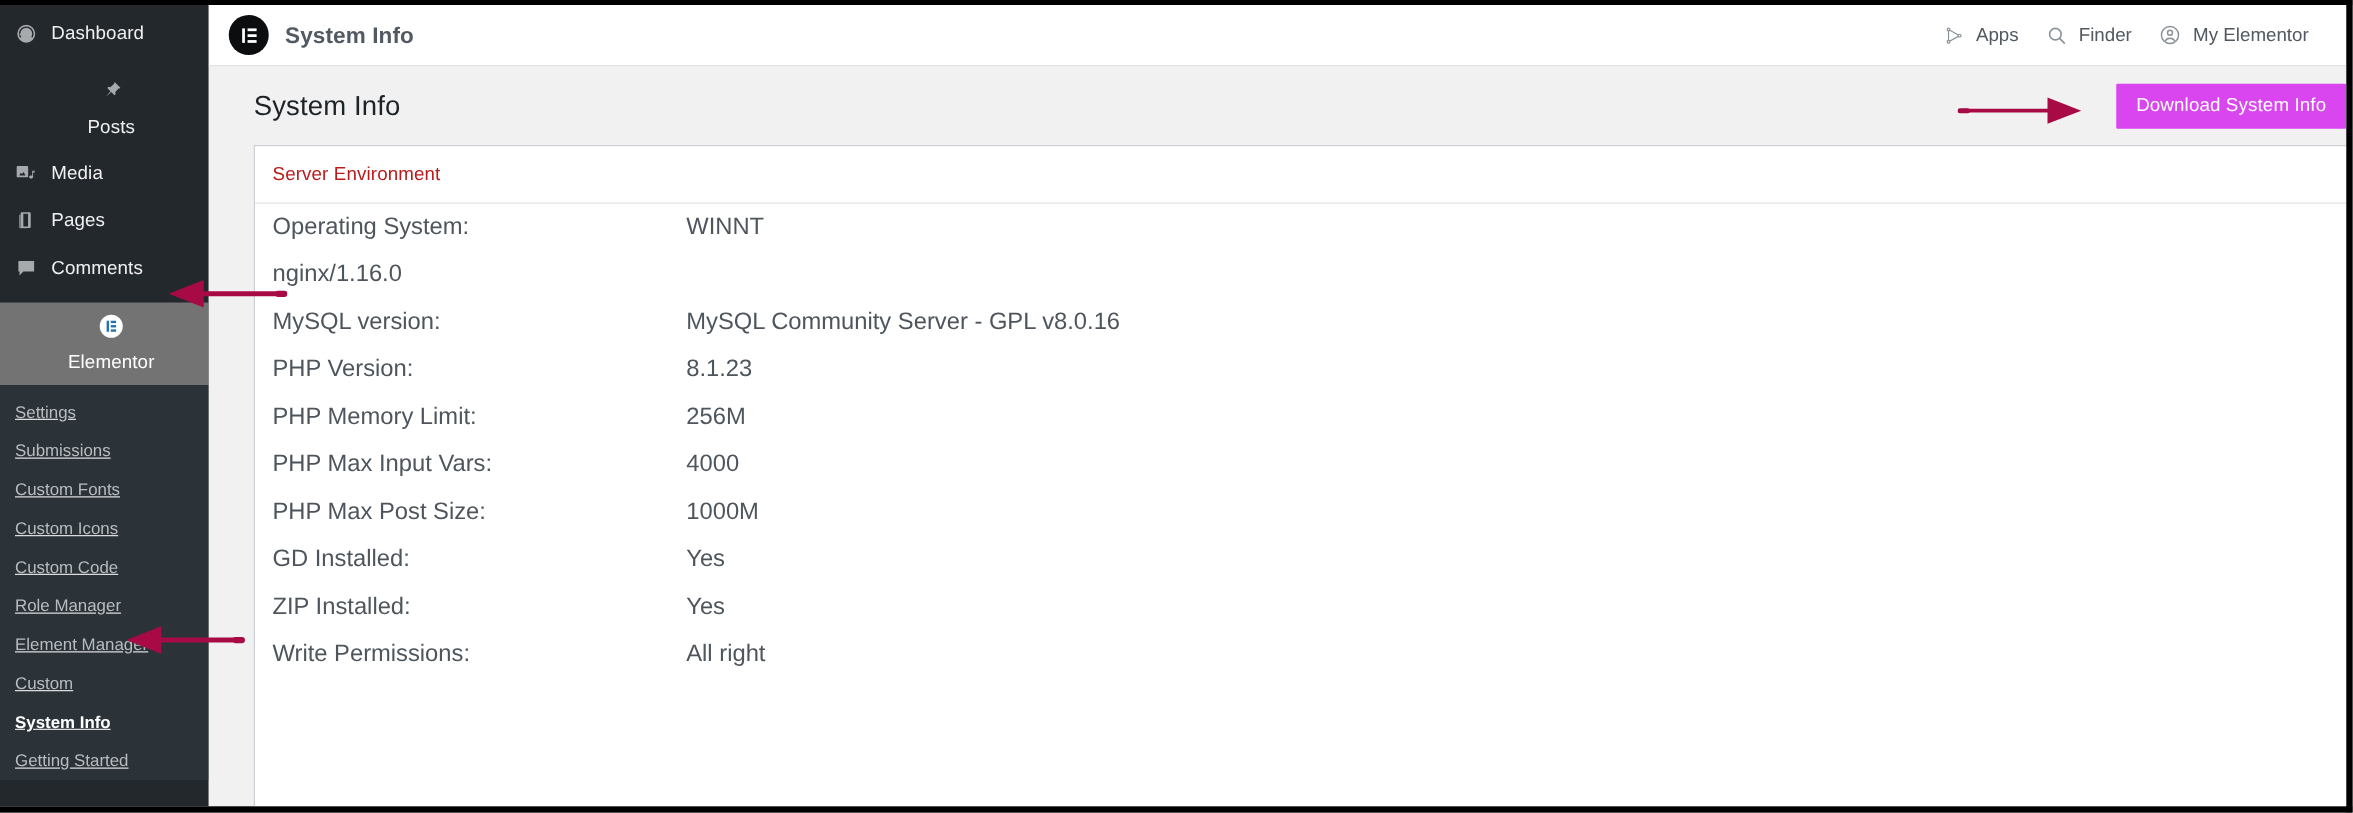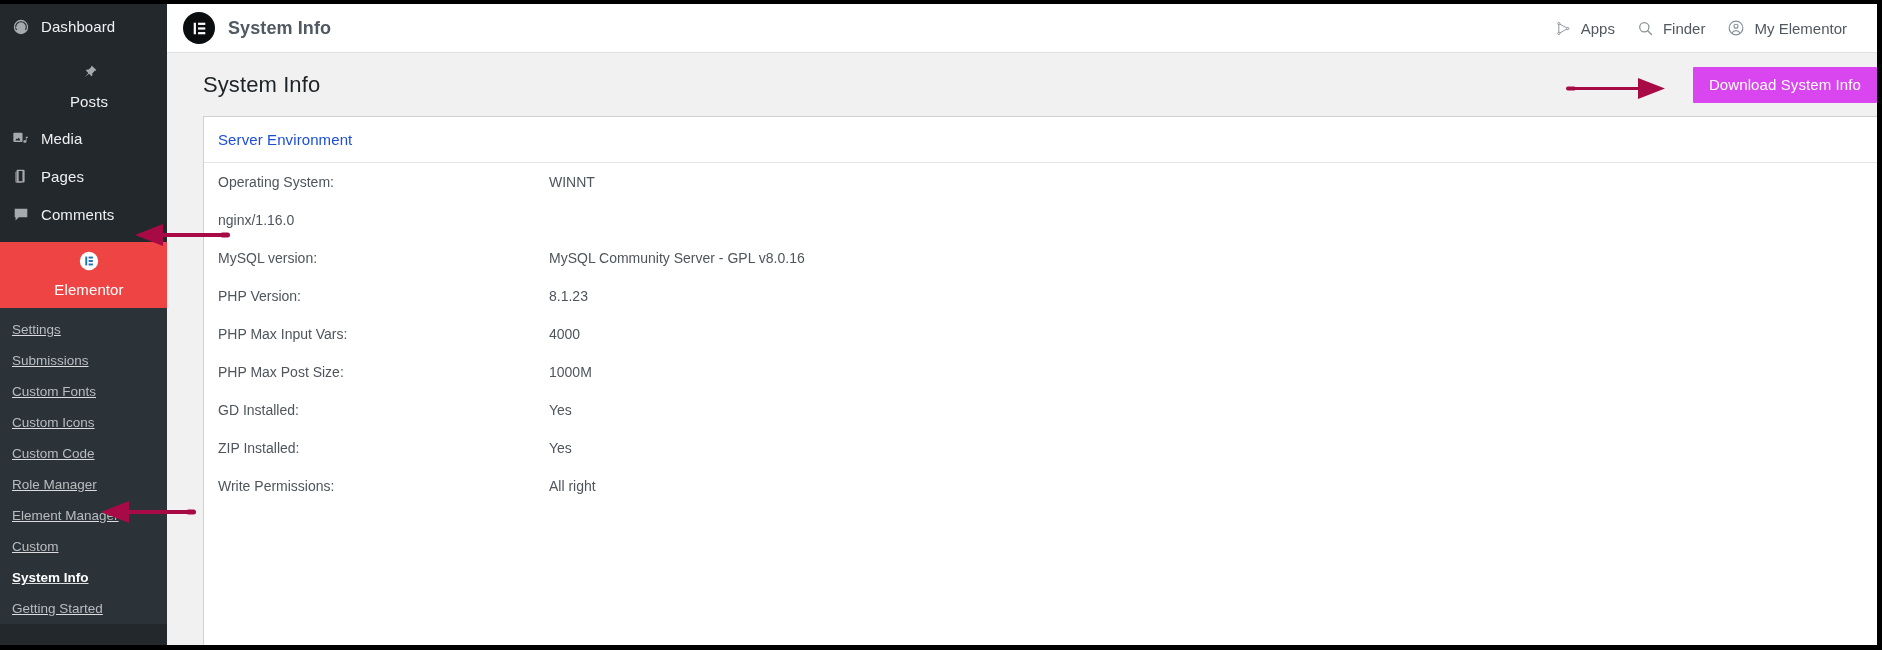--- a/index.html
+++ b/index.html
@@ -41,21 +41,21 @@
     position: relative;
   }
   .nav-item .nicon {
     width: 20px; height: 20px;
     flex: 0 0 20px;
     display: flex; align-items: center; justify-content: center;
     color: #a7aaad;
   }
   .nav-item.spaced { margin-top: 8px; flex-direction: column; }
   .nav-item.active {
-    background: #ef4444;
+    background: #737373;
     color: #fff;
   }
   .nav-item.active .nicon { color: #fff; }
   .submenu { background: #2c3338; padding: 6px 0 0 0; text-decoration: underline; }
   .sub-item {
     display: block;
     padding: 7px 0 7px 12px;
     font-size: 13.5px;
     color: #b8bcc0;
     line-height: 17px;
@@ -141,28 +141,28 @@
   #panel {
     margin-left: 36px;
     background: #fff;
     border: 1px solid #ccd0d4;
     border-right: none;
     min-height: 560px;
   }
   #panel-head {
     padding: 14px 0 14px 14px;
     font-size: 15px;
-    color: #1d4ed8;
+    color: #b91c1c;
     border-bottom: 1px solid #e2e4e7;
     letter-spacing: .1px;
   }
   .row {
     display: flex;
     padding: 10px 0 10px 14px;
-    font-size: 14px;
+    font-size: 19px;
     color: #4e555c;
     line-height: 18px;
   }
   .row .k { width: 331px; flex: 0 0 331px; }
   .row .v { color: #4e555c; }
 
   
   .ann {
     position: absolute;
     pointer-events: none;
@@ -326,20 +326,24 @@
       </div>
       <div class="row">
         <div class="k">MySQL version:</div>
         <div class="v">MySQL Community Server - GPL v8.0.16</div>
       </div>
       <div class="row">
         <div class="k">PHP Version:</div>
         <div class="v">8.1.23</div>
       </div>
       <div class="row">
+        <div class="k">PHP Memory Limit:</div>
+        <div class="v">256M</div>
+      </div>
+      <div class="row">
         <div class="k">PHP Max Input Vars:</div>
         <div class="v">4000</div>
       </div>
       <div class="row">
         <div class="k">PHP Max Post Size:</div>
         <div class="v">1000M</div>
       </div>
       <div class="row">
         <div class="k">GD Installed:</div>
         <div class="v">Yes</div>

